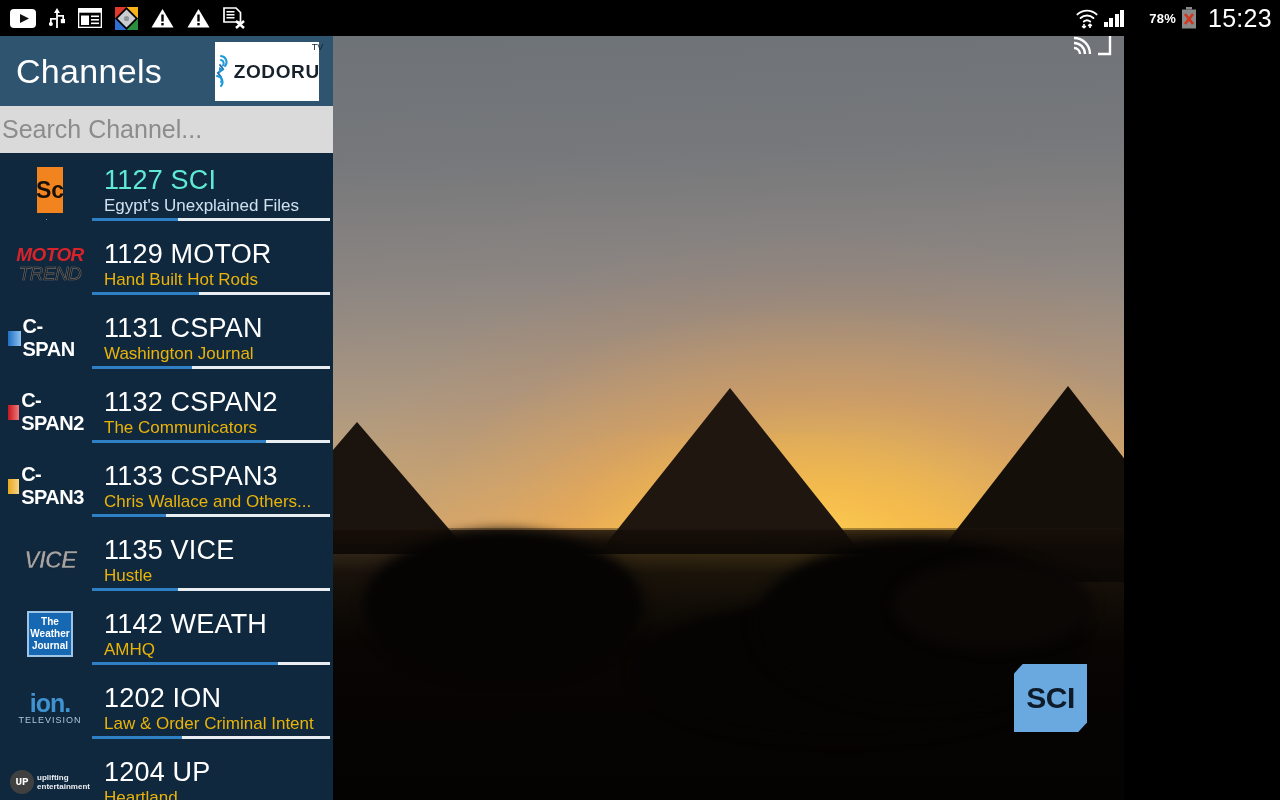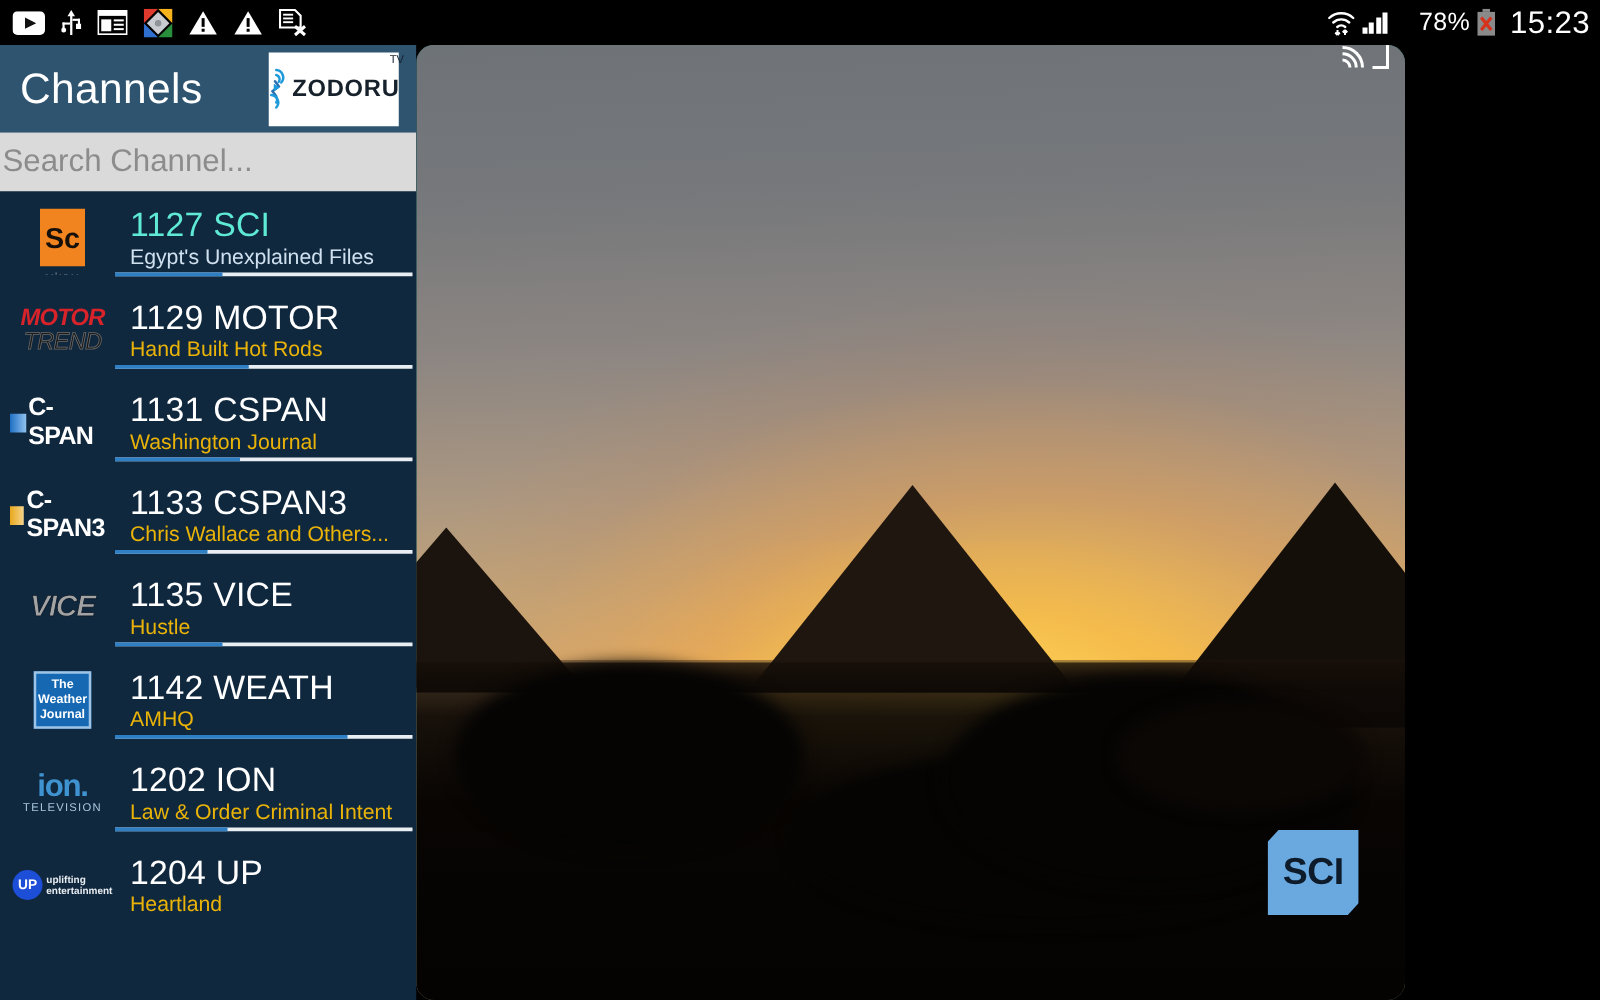--- a/index.html
+++ b/index.html
@@ -11,35 +11,35 @@
   #app { position:relative; width:1280px; height:800px; overflow:hidden; }
 
   
   .statusbar{
     position:absolute; top:0; left:0; width:1280px; height:36px;
     background:#000; color:#fff; z-index:40;
   }
   .sb-left{ position:absolute; left:10px; top:0; height:36px; display:flex; align-items:center; gap:13px; }
   .sb-right{ position:absolute; right:8px; top:0; height:36px; display:flex; align-items:center; gap:5px; }
   .sb-ico{ display:block; }
-  .sb-pct{ font-size:20px; font-weight:400; letter-spacing:.2px;margin-left:20px; }
+  .sb-pct{ font-size:13px; font-weight:700; letter-spacing:.2px;margin-left:20px; }
   .sb-clock{ font-size:25px; font-weight:400; letter-spacing:.3px; margin-left:6px; }
 
   
   .bars{ display:flex; align-items:flex-end; gap:1.5px; height:18px; }
   .bars i{ display:block; width:4px; background:#fff; }
   .bars i:nth-child(1){height:5px}
   .bars i:nth-child(2){height:9px}
   .bars i:nth-child(3){height:13px}
   .bars i:nth-child(4){height:17px}
 
   
   .video{
     position:absolute; left:333px; top:36px; width:791px; height:764px;
-    overflow:hidden; background:#0f766e;border-radius:14px;
+    overflow:hidden; background:#a3a3a3;
   }
   .sky{
     position:absolute; inset:0;
     background:
       radial-gradient(ellipse 620px 420px at 62% 72%, rgba(255,214,90,.95) 0%, rgba(255,196,66,.72) 22%, rgba(240,160,70,.42) 45%, rgba(200,130,80,.12) 68%, rgba(0,0,0,0) 85%),
       linear-gradient(178deg, #6e7378 0%, #76787b 16%, #8d8682 32%, #ab9781 46%, #c8a776 58%, #dfae6c 68%, #e8a85f 76%, #d9904f 85%, #a86a3c 93%, #6d4325 100%);
   }
   .glow{
     position:absolute; left:52%; top:52%; width:560px; height:340px;
     transform:translate(-50%,0);
@@ -147,21 +147,21 @@
   }
   .row.sel .row-prog{ color:#cfe0ef; }
   .bar{
     position:absolute; left:0; right:3px; bottom:-5px; height:3px;
     background:#e9eef2;
   }
   .bar span{ display:block; height:100%; background:#2f7fc4; }
 
   
   .lg-sci{
-    width:36px;height:46px;background:#f2841f;color:#15100a;
+    width:26px;height:46px;background:#f2841f;color:#15100a;
     font-size:23px;font-weight:bold;display:flex;align-items:center;justify-content:center;
     position:relative;
   }
   .lg-sci::after{
     content:"science"; position:absolute; bottom:-13px; left:0; right:0;
     text-align:center; color:#e8e2da; font-size:8px; font-weight:400; letter-spacing:.3px;
   }
   .lg-motor{ text-align:center; line-height:1; }
   .lg-motor b{ display:block; font-size:19px; font-style:italic; color:#d8232a; letter-spacing:-.6px; }
   .lg-motor i{ display:block; font-size:19px; font-style:italic; color:#1b1b1b; letter-spacing:-.6px;
@@ -176,22 +176,22 @@
   }
   .lg-vice{
     color:#a3a3a3; font-size:24px; font-weight:bold; font-style:italic;
     letter-spacing:-1px; -webkit-text-stroke:.7px #0d1b2a;
   }
   .lg-ion{ text-align:center; line-height:1; }
   .lg-ion b{ display:block; font-size:25px; font-weight:bold; color:#3f93d1; letter-spacing:-1px; }
   .lg-ion s{ display:block; text-decoration:none; font-size:9px; color:#a9c6dd; letter-spacing:1px; }
   .lg-up{ display:flex; align-items:center; gap:3px; }
   .lg-up .dot{
-    width:24px;height:24px;border-radius:50%;background:#1d4ed8;color:#fff;
-    font-size:11px;font-weight:bold;display:flex;align-items:center;justify-content:center;
+    width:24px;height:24px;border-radius:50%;background:#404040;color:#fff;
+    font-size:11px;font-weight:bold;display:flex;align-items:center;justify-content:center;font-family:Liberation Mono, monospace;
   }
   .lg-up .cap{ color:#e9eef2; font-size:8px; font-weight:bold; line-height:9px; }
 </style>
 </head>
 <body>
 
 <div id="app">
 
   <div class="statusbar">
     <div class="sb-left">
@@ -352,20 +352,35 @@
         </div>
         <div class="row-body">
           <div class="row-name">1131 CSPAN</div>
           <div class="row-prog">Washington Journal</div>
           <div class="bar">
               <span style="width:42%"></span>
             </div>
         </div>
       </div>
 
+      <div class="row">
+        <div class="row-logo">
+          <div class="lg-cspan">
+              <span class="sq" style="background:linear-gradient(90deg,#c5161c,#f07a7e)"></span>
+              <span class="tx">C-SPAN2</span>
+            </div>
+        </div>
+        <div class="row-body">
+          <div class="row-name">1132 CSPAN2</div>
+          <div class="row-prog">The Communicators</div>
+          <div class="bar">
+              <span style="width:73%"></span>
+            </div>
+        </div>
+      </div>
 
       <div class="row">
         <div class="row-logo">
           <div class="lg-cspan">
               <span class="sq" style="background:linear-gradient(90deg,#e8a81e,#f6d489)"></span>
               <span class="tx">C-SPAN3</span>
             </div>
         </div>
         <div class="row-body">
           <div class="row-name">1133 CSPAN3</div>

